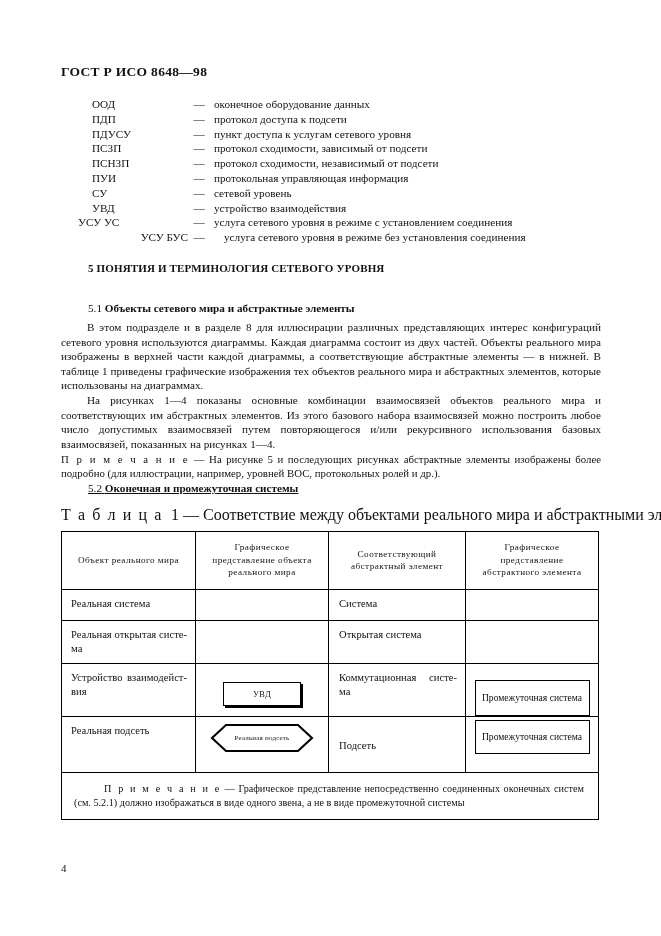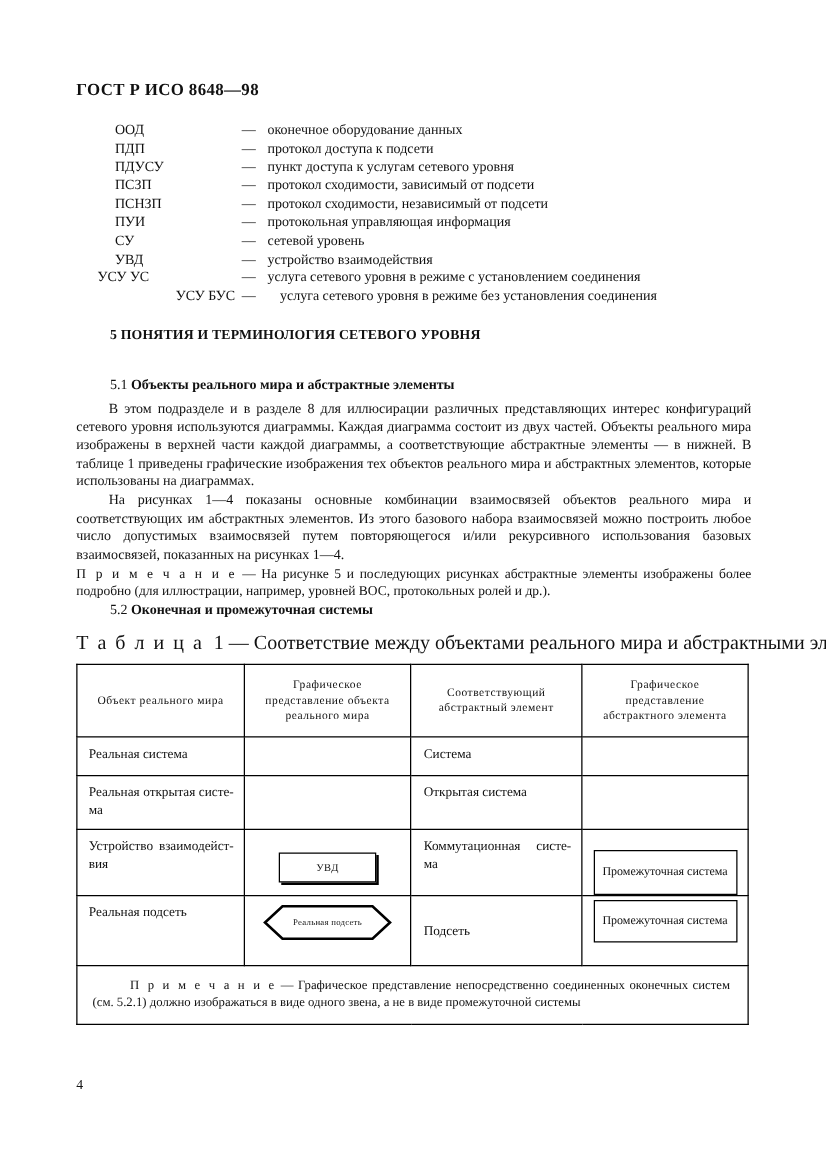--- a/index.html
+++ b/index.html
@@ -95,21 +95,21 @@
     white-space: nowrap;
   }
   .subhead b { font-weight: bold; }
 
   .p1 { top: 272px; }
   .p2 { top: 320px; }
   .p3 { top: 393px; }
   .p4 { top: 452px; }
 
   .sh1 { top: 301px; }
-  .sh2 { top: 481px; }
+  .sh2 { top: 481px; text-decoration: underline; }
 
   .note-para {
     position: absolute;
     left: 61px;
     width: 540px;
     font-size: 10.8px;
     line-height: 14px;
     text-align: justify;
   }
   .sp { letter-spacing: 1.6px; }
@@ -313,21 +313,21 @@
         <td class="term wide" style="padding-left:0;text-align:right;">УСУ БУС</td>
         <td class="dash">—</td>
         <td class="def" style="padding-left:14px;">услуга сетевого уровня в режиме без установления соединения</td>
       </tr>
     </tbody>
   </table>
 
   <div class="section-heading">5 ПОНЯТИЯ И ТЕРМИНОЛОГИЯ СЕТЕВОГО УРОВНЯ</div>
 
 
-  <div class="subhead sh1"><span>5.1</span>&nbsp;<b>Объекты реального мира и абстрактные элементы</b></div>
+  <div class="subhead sh1"><span>5.1</span>&nbsp;<b>Объекты сетевого мира и абстрактные элементы</b></div>
 
   <div class="para p2"><span class="indent"></span><span>В этом подразделе и в разделе 8 для иллюсирации различных представляющих интерес конфигураций сетевого уровня используются диаграммы. Каждая диаграмма состоит из двух частей. Объекты реального мира изображены в верхней части каждой диаграммы, а соответствующие абстрактные элементы — в нижней. В таблице 1 приведены графические изображения тех объектов реального мира и абстрактных элементов, которые использованы на диаграммах.</span></div>
 
   <div class="para p3"><span class="indent"></span><span>На рисунках 1—4 показаны основные комбинации взаимосвязей объектов реального мира и соответствующих им абстрактных элементов. Из этого базового набора взаимосвязей можно построить любое число допустимых взаимосвязей путем повторяющегося и/или рекурсивного использования базовых взаимосвязей, показанных на рисунках 1—4.</span></div>
 
   <div class="note-para p4"><span class="indent"></span><span class="sp">П р и м е ч а н и е</span><span> — На рисунке 5 и последующих рисунках абстрактные элементы изображены более подробно (для иллюстрации, например, уровней ВОС, протокольных ролей и др.).</span></div>
 
   <div class="subhead sh2"><span>5.2</span>&nbsp;<b>Оконечная и промежуточная системы</b></div>
 
   <div class="table-caption"><span class="sp">Т а б л и ц а</span>&nbsp;&nbsp;<span>1</span>&nbsp;<span>— Соответствие между объектами реального мира и абстрактными элементами</span></div>

